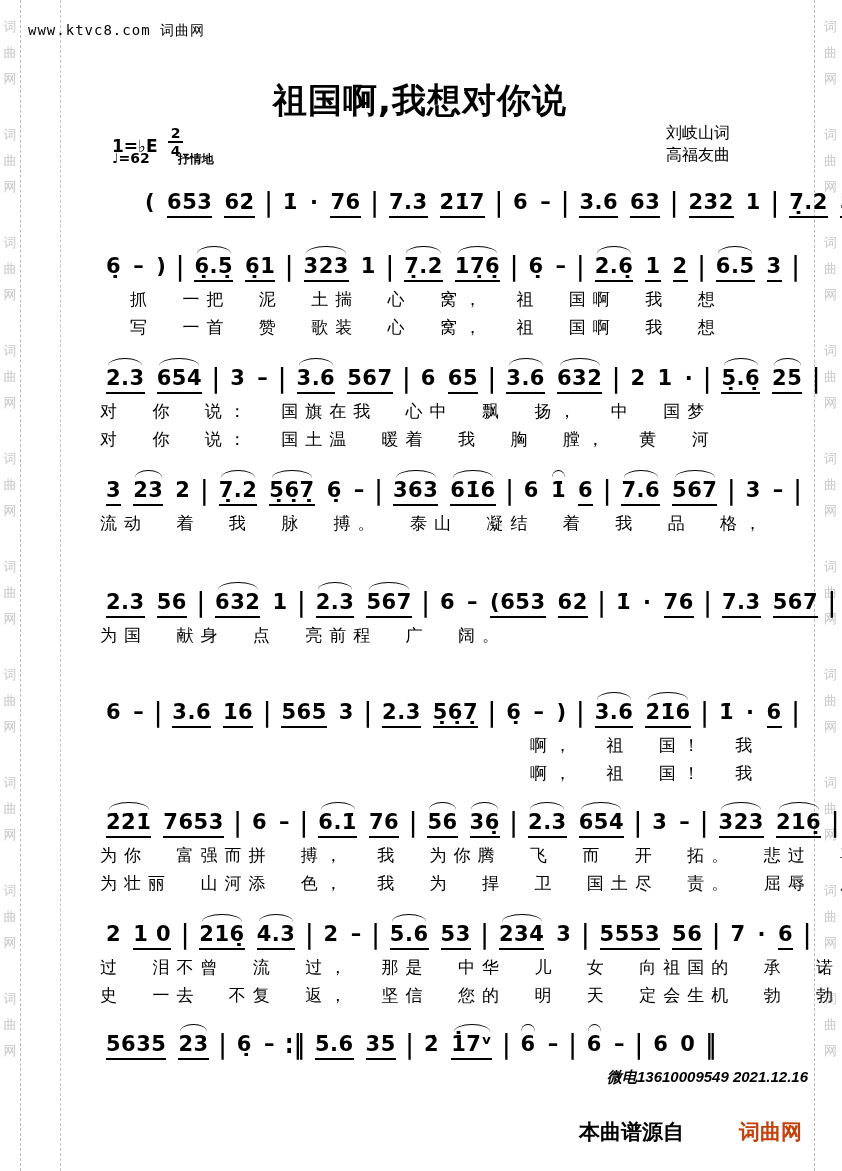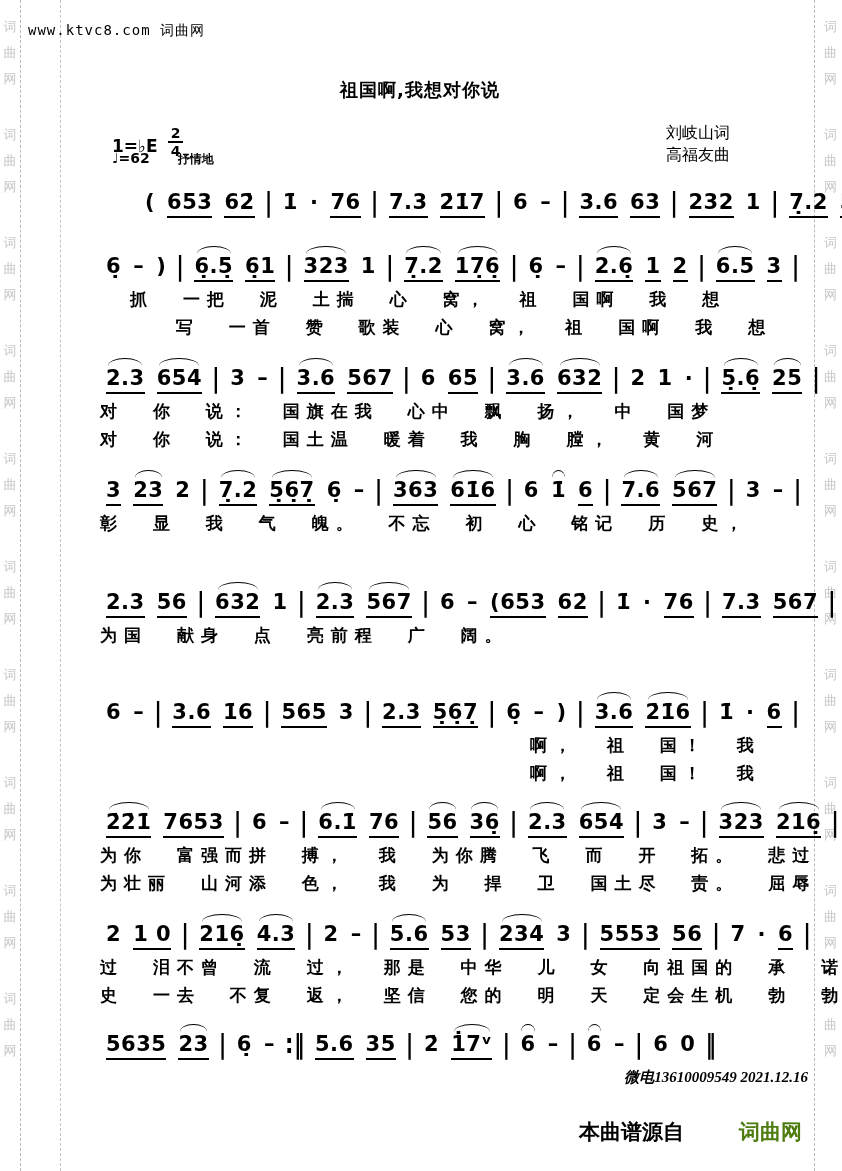--- a/index.html
+++ b/index.html
@@ -12,42 +12,42 @@
   .wm-left{left:0;border-right:1px dashed #b9b9b9;}
   .wm-right{right:0;width:23px;border-left:1px dashed #b9b9b9;padding-left:4px;}
   .wm-group{margin:14px 0 30px 0;}
   .wm-char{display:block;font-size:13px;line-height:26px;color:#c7c7c7;text-align:center;}
   .inner-dash{position:absolute;top:0;bottom:0;left:60px;width:0;border-left:1px dashed #c4c4c4;}
   
   .site-logo{position:absolute;left:28px;top:22px;font-family:"DejaVu Sans Mono",monospace;
     font-size:14px;color:#000;letter-spacing:1px;}
   
   .sheet-title{position:absolute;left:60px;width:720px;top:78px;text-align:center;
-    font-size:18px;font-weight:bold;letter-spacing:1px;}
+    font-size:34px;font-weight:bold;letter-spacing:1px;}
   .keyline{position:absolute;left:112px;top:114px;font-size:17px;font-weight:bold;margin-top:12px;}
   .meter{display:inline-block;vertical-align:-4px;text-align:center;font-size:14px;
     font-weight:bold;line-height:1;margin-left:10px;}
   .meter .num{display:block;border-bottom:2px solid #000;padding:0 3px 1px;}
   .meter .den{display:block;padding-top:1px;}
   .tempoline{position:absolute;left:112px;top:150px;font-size:14px;font-weight:bold;}
   .mood{margin-left:28px;font-size:12px;}
   .credits{position:absolute;right:112px;top:122px;text-align:left;font-size:16px;line-height:22px;}
   
   .score{position:absolute;left:60px;right:24px;top:178px;padding:0 0 0 40px;}
   .system{position:relative;}
   .notes{font-size:21px;font-weight:bold;white-space:nowrap;letter-spacing:0.5px;padding-top:12px;}
   .tok{display:inline-block;margin:0 6px 0 6px;position:relative;padding-bottom:2px;}
   .tok.u1{border-bottom:2.2px solid #000;}
   .tok.bar{margin:0 4px;font-weight:600;transform:scaleY(1.25);}
   .tok.arc::before{content:'';position:absolute;left:6%;right:6%;top:-8px;height:7px;
     border-top:1.6px solid #000;border-radius:100% 100% 0 0/200% 200% 0 0;}
   .lyric{font-size:17px;line-height:22px;margin-top:6px;letter-spacing:7px;word-spacing:16px;
-    font-family:"DejaVu Serif",serif;white-space:nowrap;font-weight:bold;}
+    font-family:"DejaVu Serif",serif;white-space:nowrap;}
   .sys-note{font-size:15px;font-style:italic;font-weight:bold;text-align:right;
-    padding-right:10px;margin-top:8px;font-family:Liberation Serif, serif;}
+    padding-right:10px;margin-top:8px;font-family:Liberation Sans, sans-serif;}
   
   .footer-row{position:absolute;right:40px;top:1118px;font-size:21px;font-weight:bold;white-space:nowrap;}
   .footer-brand{margin-left:55px;}
 </style>
 </head>
 <body>
 
 <div class="wm-strip wm-left">
     <div class="wm-group">
       <span class="wm-char">词</span>
@@ -171,30 +171,30 @@
   <div>高福友曲</div>
 </div>
 
 <div class="score">
     <div class="system" style="height: 64px; margin-left: 39px;">
       <div class="notes"><span class="tok">(</span><span class="tok u1">653</span><span class="tok u1">62̇</span><span class="tok bar">|</span><span class="tok">1̇</span><span class="tok">·</span><span class="tok u1">76</span><span class="tok bar">|</span><span class="tok u1">7.3</span><span class="tok u1">2̇1̇7</span><span class="tok bar">|</span><span class="tok">6</span><span class="tok">–</span><span class="tok bar">|</span><span class="tok u1">3.6</span><span class="tok u1">63</span><span class="tok bar">|</span><span class="tok u1">232</span><span class="tok">1</span><span class="tok bar">|</span><span class="tok u1">7̣.2</span><span class="tok u1">56̣7̣</span></div>
     </div>
     <div class="system" style="height: 112px;">
       <div class="notes"><span class="tok">6̣</span><span class="tok">–</span><span class="tok">)</span><span class="tok bar">|</span><span class="tok u1 arc">6̣.5̣</span><span class="tok u1">6̣1</span><span class="tok bar">|</span><span class="tok u1 arc">323</span><span class="tok">1</span><span class="tok bar">|</span><span class="tok u1 arc">7̣.2</span><span class="tok u1 arc">17̣6̣</span><span class="tok bar">|</span><span class="tok">6̣</span><span class="tok">–</span><span class="tok bar">|</span><span class="tok u1 arc">2.6̣</span><span class="tok u1">1</span><span class="tok u1">2</span><span class="tok bar">|</span><span class="tok u1 arc">6.5</span><span class="tok u1">3</span><span class="tok bar">|</span></div>
       <div class="lyric" style="padding-left: 30px;">抓 一把 泥 土揣 心 窝， 祖 国啊 我 想</div>
-      <div class="lyric" style="padding-left: 30px; text-align: center;">写 一首 赞 歌装 心 窝， 祖 国啊 我 想</div>
+      <div class="lyric" style="padding-left: 30px;">写 一首 赞 歌装 心 窝， 祖 国啊 我 想</div>
     </div>
     <div class="system" style="height: 112px;">
       <div class="notes"><span class="tok u1 arc">2.3</span><span class="tok u1 arc">654</span><span class="tok bar">|</span><span class="tok">3</span><span class="tok">–</span><span class="tok bar">|</span><span class="tok u1 arc">3.6</span><span class="tok u1">567</span><span class="tok bar">|</span><span class="tok">6</span><span class="tok u1">65</span><span class="tok bar">|</span><span class="tok u1 arc">3.6</span><span class="tok u1 arc">632</span><span class="tok bar">|</span><span class="tok">2</span><span class="tok">1</span><span class="tok">·</span><span class="tok bar">|</span><span class="tok u1 arc">5̣.6̣</span><span class="tok u1 arc">25</span><span class="tok bar">|</span></div>
       <div class="lyric">对 你 说： 国旗在我 心中 飘 扬， 中 国梦</div>
       <div class="lyric">对 你 说： 国土温 暖着 我 胸 膛， 黄 河</div>
     </div>
     <div class="system" style="height: 112px;">
       <div class="notes"><span class="tok u1">3</span><span class="tok u1 arc">23</span><span class="tok">2</span><span class="tok bar">|</span><span class="tok u1 arc">7̣.2</span><span class="tok u1 arc">5̣6̣7̣</span><span class="tok">6̣</span><span class="tok">–</span><span class="tok bar">|</span><span class="tok u1 arc">363</span><span class="tok u1 arc">61̇6</span><span class="tok bar">|</span><span class="tok">6</span><span class="tok arc">1̇</span><span class="tok u1">6</span><span class="tok bar">|</span><span class="tok u1 arc">7.6</span><span class="tok u1 arc">567</span><span class="tok bar">|</span><span class="tok">3</span><span class="tok">–</span><span class="tok bar">|</span></div>
-      <div class="lyric">彰 显 我 气 魄。 不忘 初 心 铭记 历 史，</div>
+      <div class="lyric">流动 着 我 脉 搏。 泰山 凝结 着 我 品 格，</div>
     </div>
     <div class="system" style="height: 110px;">
       <div class="notes"><span class="tok u1">2.3</span><span class="tok u1">56</span><span class="tok bar">|</span><span class="tok u1 arc">632</span><span class="tok">1</span><span class="tok bar">|</span><span class="tok u1 arc">2.3</span><span class="tok u1 arc">567</span><span class="tok bar">|</span><span class="tok">6</span><span class="tok">–</span><span class="tok u1">(653</span><span class="tok u1">62̇</span><span class="tok bar">|</span><span class="tok">1̇</span><span class="tok">·</span><span class="tok u1">76</span><span class="tok bar">|</span><span class="tok u1">7.3</span><span class="tok u1">567</span><span class="tok bar">|</span></div>
       <div class="lyric">为国 献身 点 亮前程 广 阔。</div>
     </div>
     <div class="system" style="height: 110px;">
       <div class="notes"><span class="tok">6</span><span class="tok">–</span><span class="tok bar">|</span><span class="tok u1">3.6</span><span class="tok u1">1̇6</span><span class="tok bar">|</span><span class="tok u1">565</span><span class="tok">3</span><span class="tok bar">|</span><span class="tok u1">2.3</span><span class="tok u1">5̣6̣7̣</span><span class="tok bar">|</span><span class="tok">6̣</span><span class="tok">–</span><span class="tok">)</span><span class="tok bar">|</span><span class="tok u1 arc">3.6</span><span class="tok u1 arc">2̇1̇6</span><span class="tok bar">|</span><span class="tok">1̇</span><span class="tok">·</span><span class="tok u1">6</span><span class="tok bar">|</span></div>
       <div class="lyric" style="padding-left: 430px;">啊， 祖 国！ 我</div>
       <div class="lyric" style="padding-left: 430px;">啊， 祖 国！ 我</div>
     </div>
@@ -208,14 +208,14 @@
       <div class="lyric">过 泪不曾 流 过， 那是 中华 儿 女 向祖国的 承 诺，</div>
       <div class="lyric">史 一去 不复 返， 坚信 您的 明 天 定会生机 勃 勃，</div>
     </div>
     <div class="system" style="height: 125px;">
       <div class="notes"><span class="tok u1">5635</span><span class="tok u1 arc">23</span><span class="tok bar">|</span><span class="tok">6̣</span><span class="tok">–</span><span class="tok bar">:‖</span><span class="tok u1">5.6</span><span class="tok u1">35</span><span class="tok bar">|</span><span class="tok">2̇</span><span class="tok u1 arc">1̇7ᵛ</span><span class="tok bar">|</span><span class="tok arc">6</span><span class="tok">–</span><span class="tok bar">|</span><span class="tok arc">6</span><span class="tok">–</span><span class="tok bar">|</span><span class="tok">6</span><span class="tok">0</span><span class="tok bar">‖</span></div>
       <div class="sys-note">微电13610009549 2021.12.16</div>
     </div>
   </div>
 
 <div class="footer-row">
-  <span>本曲谱源自</span><span class="footer-brand" style="color: #4d7c0f;">词曲网</span>
+  <span>本曲谱源自</span><span class="footer-brand" style="color: #c2410c;">词曲网</span>
 </div>
 
 </body></html>

